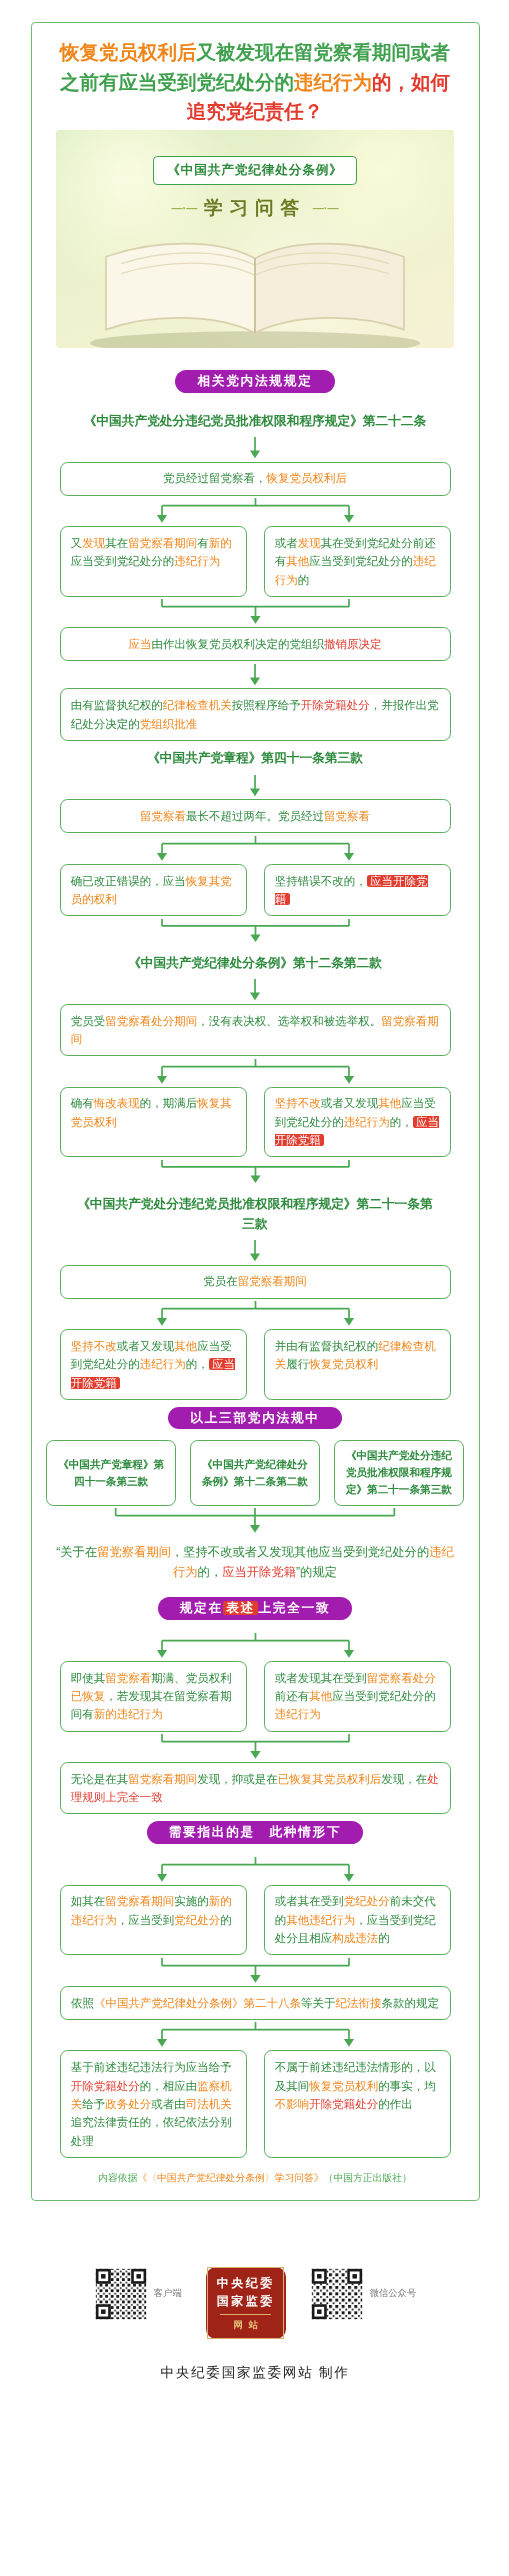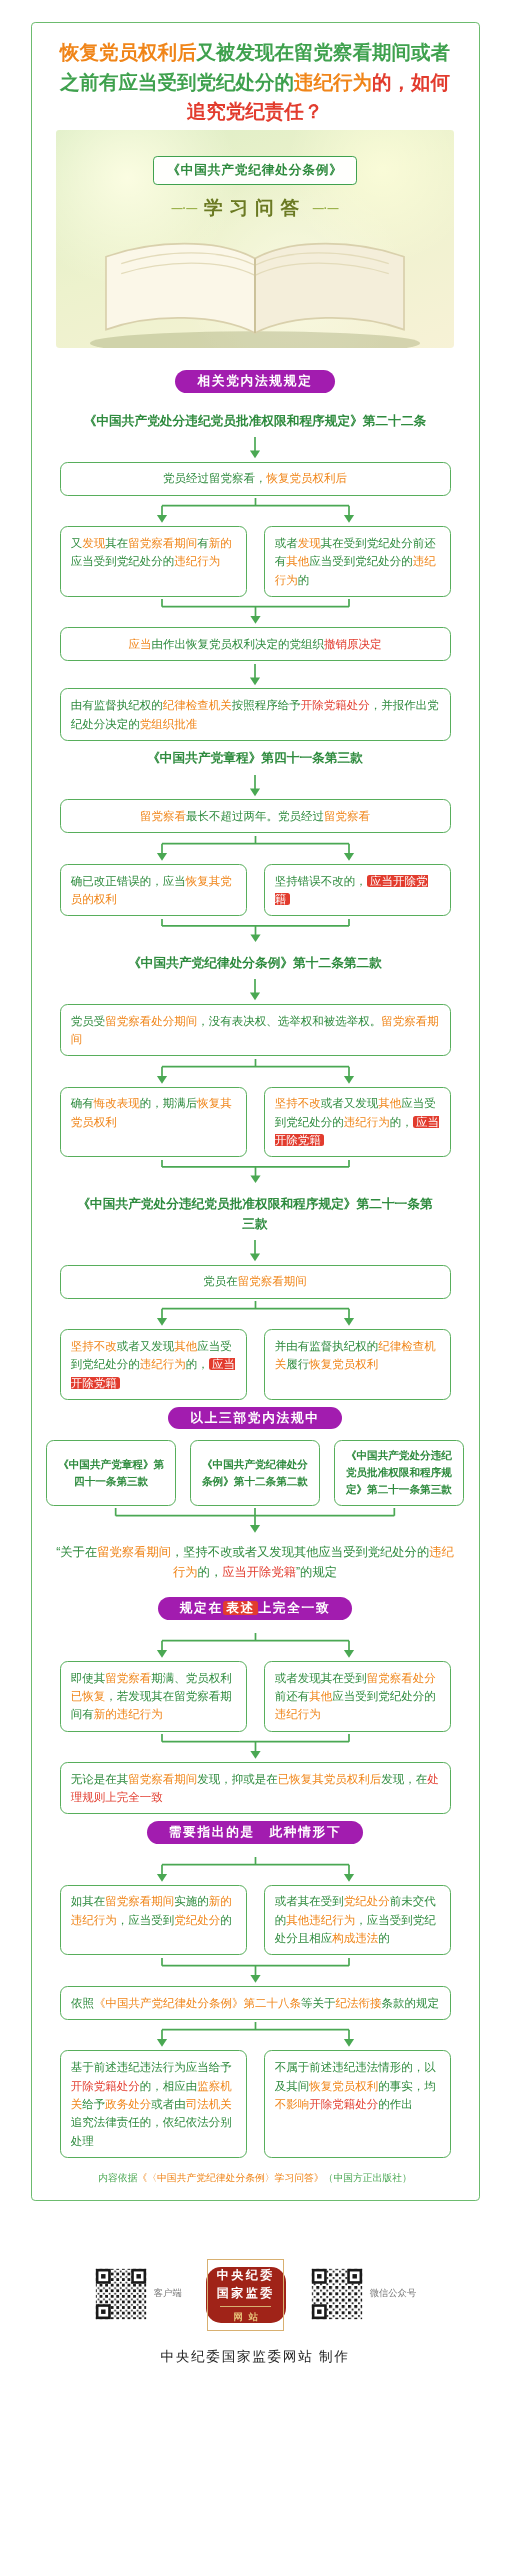--- a/index.html
+++ b/index.html
@@ -40,21 +40,21 @@
   .conn{display:block;margin:2.5px auto;}
   .seg-o{color:#f08519;}
   .seg-r{color:#e23c2e;}
   .seg-rb{background:#e23c2e;color:#fff;border-radius:2.5px;padding:0 3.4px;}
   .seg-w{color:#fff;}
   .source{font-size:9.8px;color:#4aa853;margin-top:13.6px;text-align:center;width:408px;}
   
   .qr-row{display:flex;align-items:flex-start;gap:24px;margin-top:66px;}
   .qr-item{display:flex;flex-direction:row;align-items:center;gap:6px;}
   .qr-caption{font-size:9.3px;color:#777;}
-  .gov-logo{width:80px;height:56px;background:#a02318;border-radius:15px;display:flex;align-items:center;justify-content:center;box-sizing:border-box;}
+  .gov-logo{width:80px;height:72px;background:#a02318;border-radius:10px;display:flex;align-items:center;justify-content:center;box-sizing:border-box;}
   .gov-inner{border:0.8px solid #d8b071;padding:7.6px 8.5px 6px;text-align:center;color:#fff;font-weight:bold;}
   .gov-ln{font-size:12px;letter-spacing:2.5px;line-height:1.45;}
   .gov-div{height:0.8px;background:#d8b071;margin:4.2px 3.4px;}
   .gov-site{color:#e6c078;font-size:9.3px;letter-spacing:6px;text-indent:6px;font-weight:bold;}
   .credit{margin:25.5px 0 29px;font-size:13.6px;color:#222;letter-spacing:1.7px;text-align:center;}
 </style>
 </head>
 <body>
 
 <div class="page">

